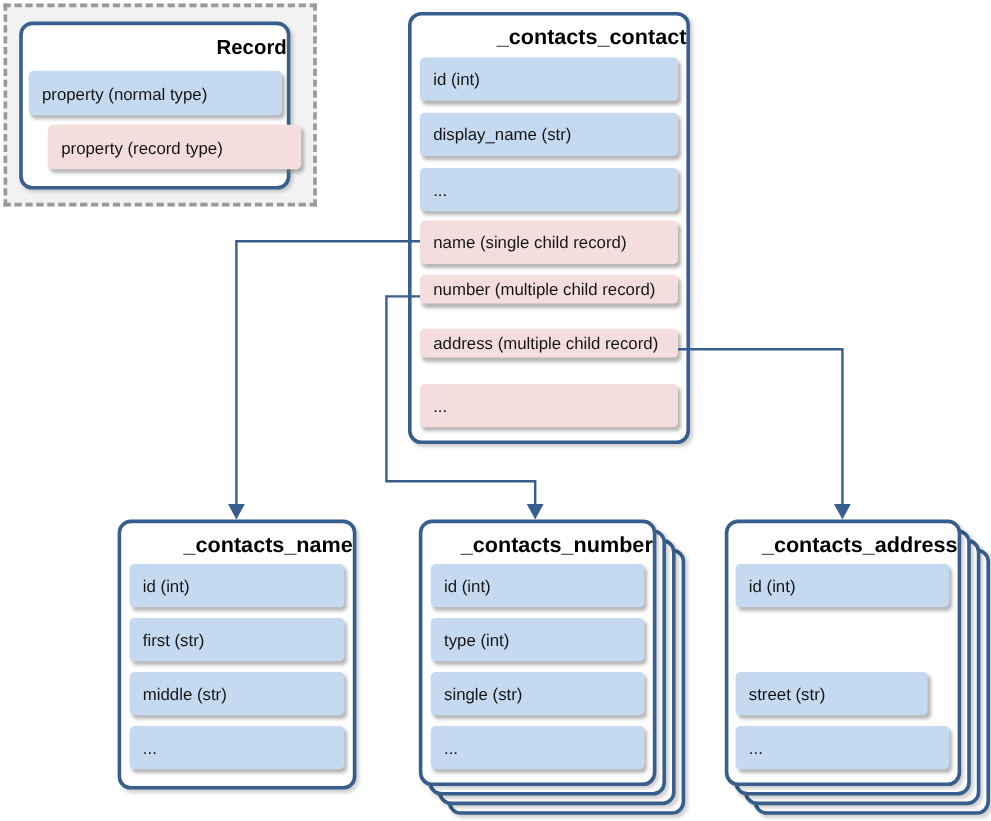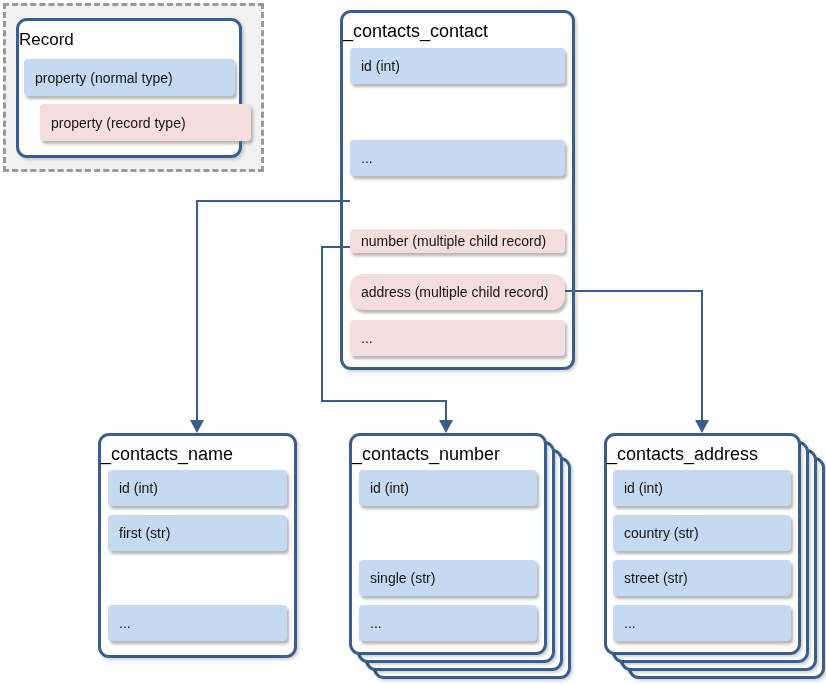--- a/index.html
+++ b/index.html
@@ -16,21 +16,21 @@
   .legend-outer{
     position:absolute;left:3px;top:3px;width:261px;height:169px;
     border:3px dashed #999;background:var(--legend-bg);box-sizing:border-box;
   }
   .tbox{
     position:absolute;background:#fff;border:3px solid var(--accent);
     border-radius:11px;box-sizing:border-box;
     box-shadow:2px 2px 3px rgba(0,0,0,0.18);
   }
   .tbox-title{
-    position:absolute;left:0;right:0;text-align:left;font-weight:normal;
+    position:absolute;left:0;right:0;text-align:right;font-weight:bold;
     font-size:18px;color:#000;letter-spacing:0px;
   }
   .legend-title{font-size:17px;}
   .prop{
     position:absolute;border-radius:4px;box-sizing:border-box;
     box-shadow:2px 3px 3px rgba(110,110,110,0.5);
     display:flex;align-items:center;padding-left:11px;
     font-size:14px;color:#151515;
   }
   .prop.normal{background:var(--blue);}
@@ -53,51 +53,54 @@
   <div class="tbox" style="left:16px;top:18px;width:226px;height:140px;">
     <div class="tbox-title legend-title" style="top:9px;">Record</div>
   </div>
   <div class="prop normal" style="left:24px;top:59px;width:211px;height:37px;">property (normal type)</div>
   <div class="prop record" style="left:40px;top:104px;width:211px;height:37px;">property (record type)</div>
 
   <div class="tbox" style="left:340px;top:10px;width:235px;height:360px;">
     <div class="tbox-title" style="top:8px;">_contacts_contact</div>
   </div>
   <div class="prop normal" style="left:350px;top:48px;width:215px;height:36px;">id (int)</div>
+  <div class="prop normal" style="left:350px;top:94px;width:215px;height:36px;">display_name (str)</div>
   <div class="prop normal" style="left:350px;top:140px;width:215px;height:36px;">...</div>
+  <div class="prop record" style="left:350px;top:184px;width:215px;height:36px;">name (single child record)</div>
   <div class="prop record" style="left:350px;top:229px;width:215px;height:24px;">number (multiple child record)</div>
-  <div class="prop record" style="left:350px;top:274px;width:215px;height:36px;border-radius:13px;">address (multiple child record)</div>
+  <div class="prop record" style="left:350px;top:274px;width:215px;height:24px;">address (multiple child record)</div>
   <div class="prop record" style="left:350px;top:320px;width:215px;height:36px;">...</div>
 
   <div class="tbox" style="left:98px;top:433px;width:199px;height:225px;">
     <div class="tbox-title" style="top:8px;">_contacts_name</div>
   </div>
   <div class="prop normal" style="left:108px;top:470px;width:179px;height:36px;">id (int)</div>
   <div class="prop normal" style="left:108px;top:515px;width:179px;height:36px;">first (str)</div>
+  <div class="prop normal" style="left:108px;top:560px;width:179px;height:36px;">middle (str)</div>
   <div class="prop normal" style="left:108px;top:605px;width:179px;height:36px;">...</div>
 
   <div class="stack-layer" style="left:373px;top:457px;width:198px;height:222px;"></div>
   <div class="stack-layer" style="left:365px;top:449px;width:198px;height:222px;"></div>
   <div class="stack-layer" style="left:357px;top:441px;width:198px;height:222px;"></div>
   <div class="tbox" style="left:349px;top:433px;width:198px;height:222px;">
     <div class="tbox-title" style="top:8px;">_contacts_number</div>
   </div>
   <div class="prop normal" style="left:359px;top:470px;width:178px;height:36px;">id (int)</div>
+  <div class="prop normal" style="left:359px;top:515px;width:178px;height:36px;">type (int)</div>
   <div class="prop normal" style="left:359px;top:560px;width:178px;height:36px;">single (str)</div>
   <div class="prop normal" style="left:359px;top:605px;width:178px;height:36px;">...</div>
 
   <div class="stack-layer" style="left:628px;top:457px;width:197px;height:222px;"></div>
   <div class="stack-layer" style="left:620px;top:449px;width:197px;height:222px;"></div>
   <div class="stack-layer" style="left:612px;top:441px;width:197px;height:222px;"></div>
   <div class="tbox" style="left:604px;top:433px;width:197px;height:222px;">
     <div class="tbox-title" style="top:8px;">_contacts_address</div>
   </div>
   <div class="prop normal" style="left:613px;top:470px;width:178px;height:36px;">id (int)</div>
-  <div class="prop normal" style="left:613px;top:515px;width:178px;height:36px;">country (str)</div>
-  <div class="prop normal" style="left:613px;top:560px;width:178px;height:36px;">street (str)</div>
+  <div class="prop normal" style="left:613px;top:560px;width:160px;height:36px;">street (str)</div>
   <div class="prop normal" style="left:613px;top:605px;width:178px;height:36px;">...</div>
 
   <svg class="connectors" width="826" height="684" viewBox="0 0 826 684">
     <g stroke="currentColor" stroke-width="2" fill="none">
       <polyline points="350,201 197,201 197,421"></polyline>
       <polygon points="190,420 204,420 197,433" fill="currentColor" stroke="none"></polygon>
     </g>
     <g stroke="currentColor" stroke-width="2" fill="none">
       <polyline points="350,247 322,247 322,401 446,401 446,421"></polyline>
       <polygon points="439,420 453,420 446,433" fill="currentColor" stroke="none"></polygon>

